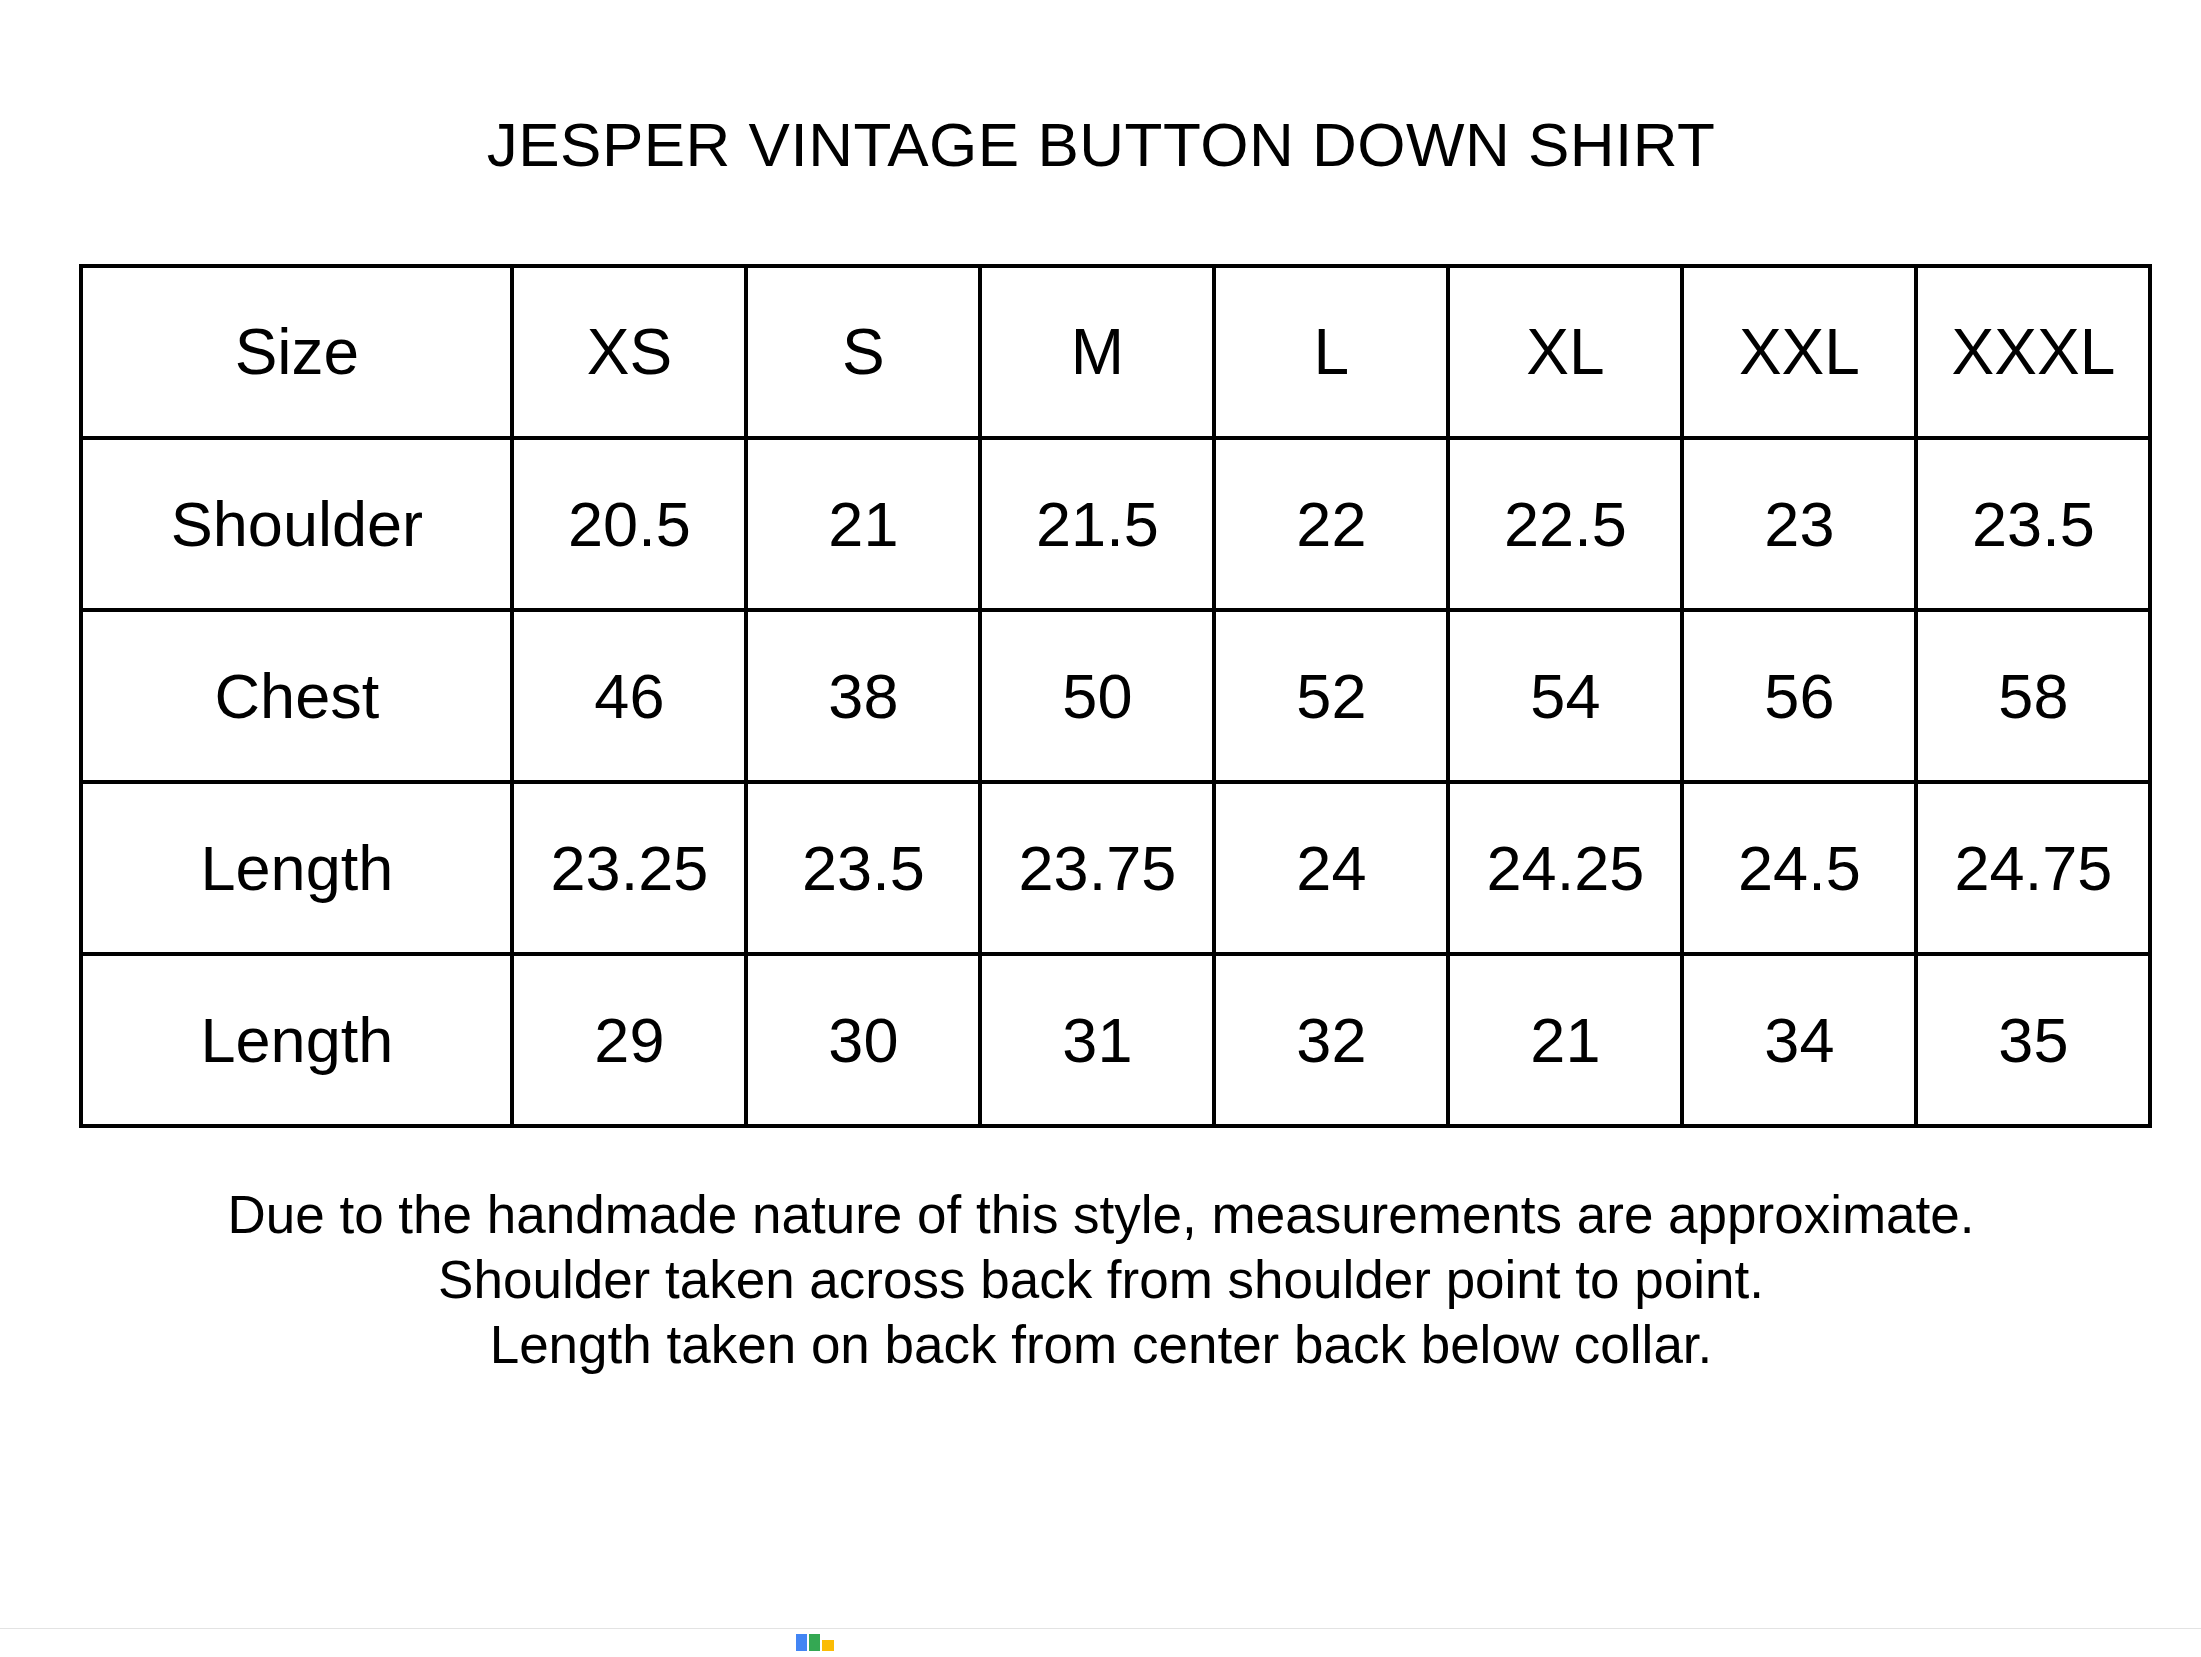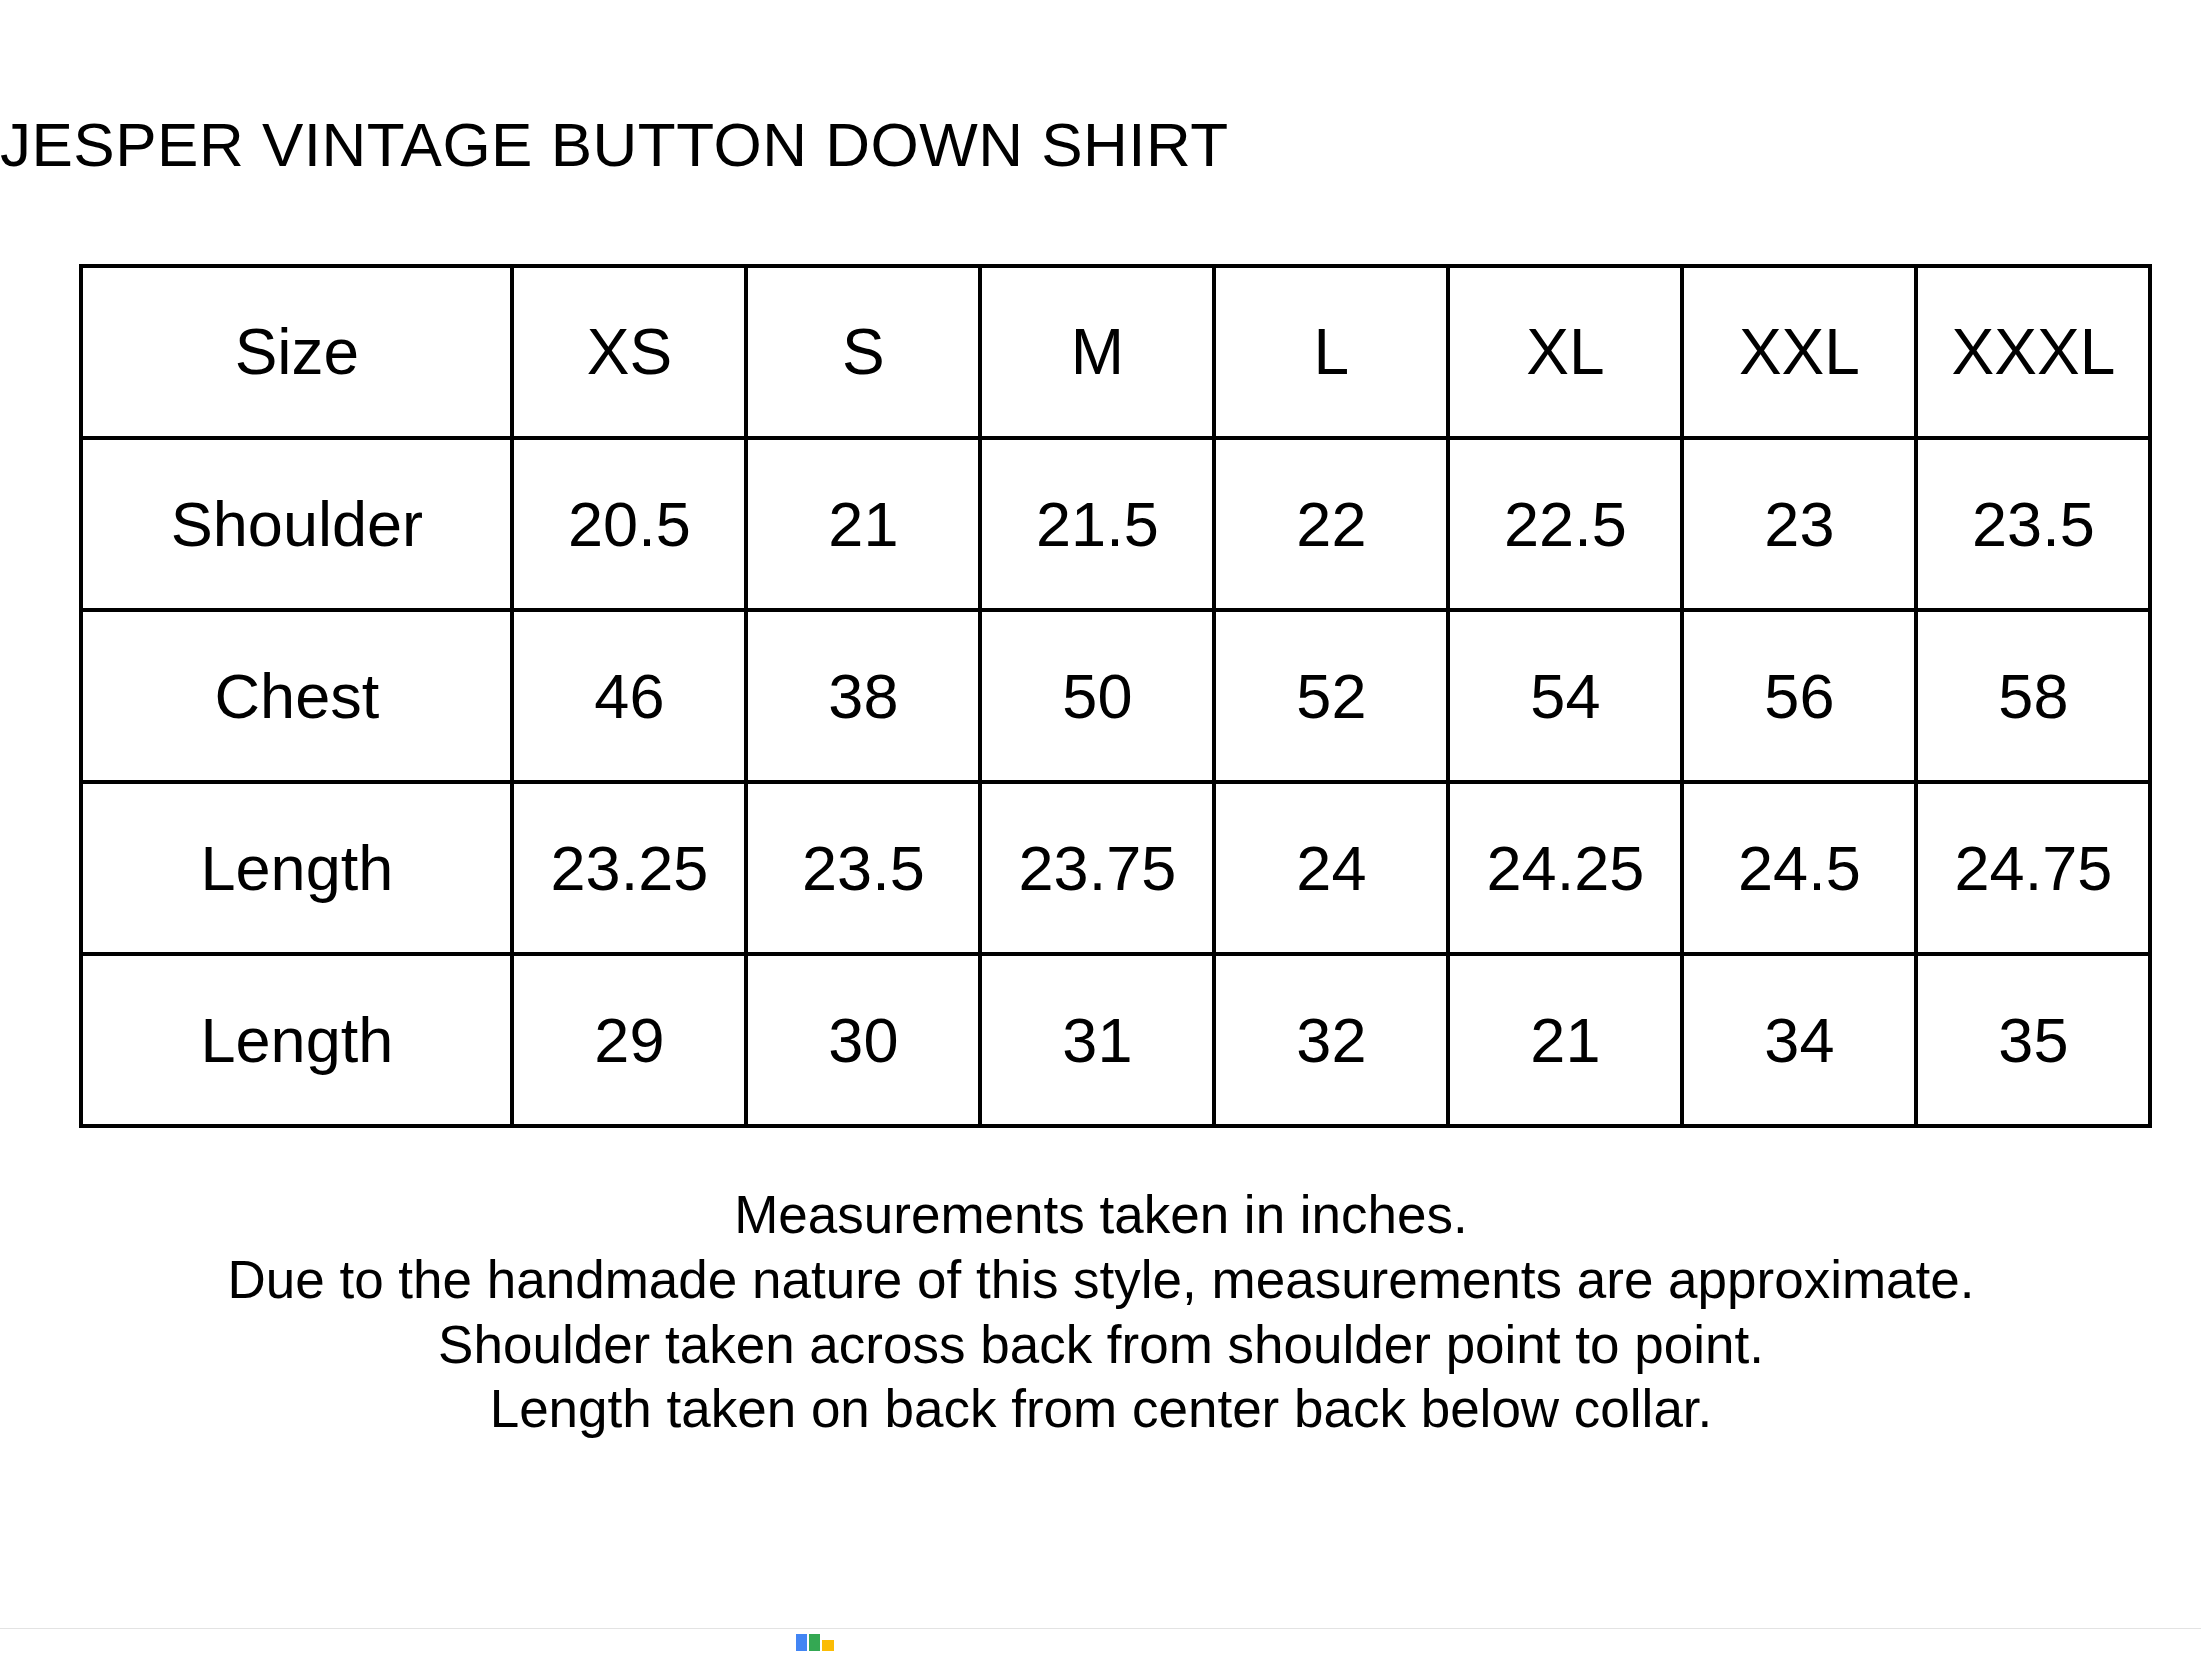--- a/index.html
+++ b/index.html
@@ -16,21 +16,21 @@
     position: relative;
   }
   .page {
     width: 2202px;
     height: 1657px;
     box-sizing: border-box;
     padding: 0;
     position: relative;
   }
   .title {
-    text-align: left;
+    text-align: center;
     font-size: 62px;
     font-weight: 400;
     letter-spacing: 0.5px;
     margin: 0;
     padding-top: 111px;
     line-height: 1.1;
   }
   .table-wrap {
     margin: 0 auto;
     padding-top: 85px;
@@ -168,21 +168,20 @@
           <td>32</td>
           <td>21</td>
           <td>34</td>
           <td>35</td>
         </tr>
       </tbody>
     </table>
   </div>
 
   <div class="notes">
-    <div>Measurements taken in inches.</div>
     <div>Due to the handmade nature of this style, measurements are approximate.</div>
     <div>Shoulder taken across back from shoulder point to point.</div>
     <div>Length taken on back from center back below collar.</div>
   </div>
 
   <div class="bottom-strip">
     <div class="bottom-logo">
       <span class="lg-blue"></span><span class="lg-green"></span><span class="lg-yellow"></span>
     </div>
   </div>

